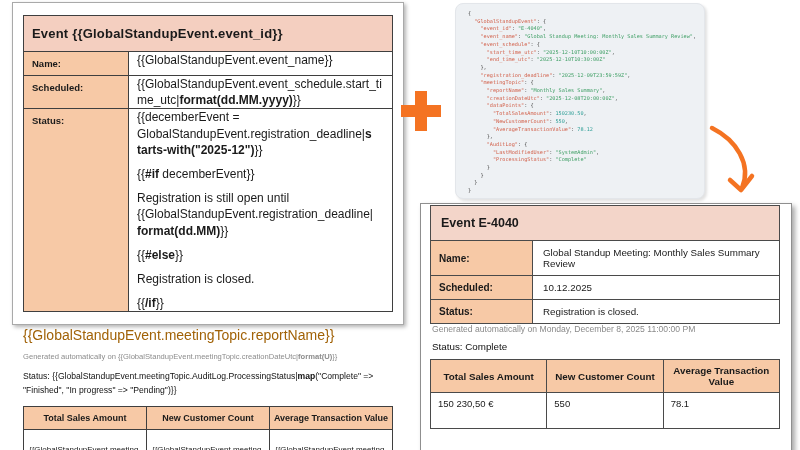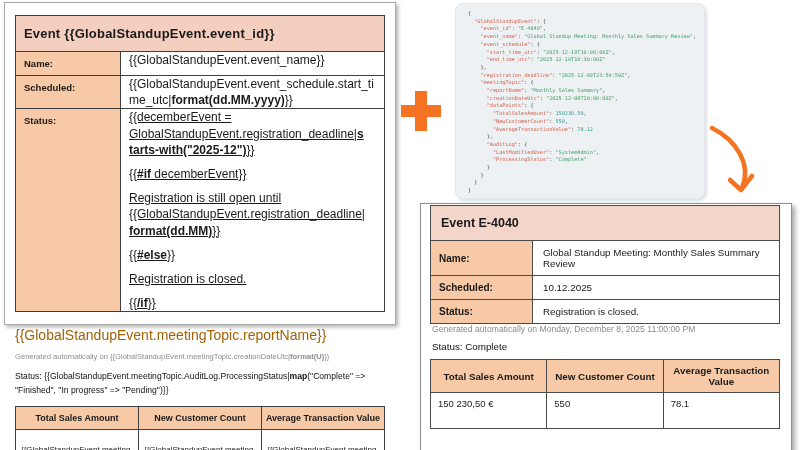--- a/index.html
+++ b/index.html
@@ -4,40 +4,40 @@
 <style>
   html,body{margin:0;padding:0;}
   body{
     width:800px;height:450px;position:relative;background:#ffffff;
     font-family:"Liberation Sans", sans-serif;color:#1a1a1a;overflow:hidden;
   }
   .doc{position:absolute;background:#fff;box-sizing:border-box;}
 
   
   .doc-left{
-    left:4px;top:2px;width:392px;height:323px;
+    left:12px;top:2px;width:392px;height:323px;
     border:1px solid #a9a9a9;
     box-shadow:2px 2px 4px rgba(0,0,0,.3);
     padding:12px 10px 0 10px;
   }
   table{border-collapse:collapse;width:100%;}
   .evt-table th,.evt-table td{border:1px solid #3f3f3f;}
   .tpl-evt .evt-head{
     background:#f4cfc0;text-align:left;font-size:13px;font-weight:700;
     padding:10px 8px;letter-spacing:.2px;
   }
   .tpl-evt .lbl{
     background:#f7c9a6;width:88px;font-weight:700;font-size:9.5px;
     padding:6px 8px;vertical-align:top;
   }
   .tpl-evt .val{
     font-size:12px;padding:0 8px;vertical-align:top;line-height:1.35;
     overflow-wrap:anywhere;
   }
-  .tpl-evt .val p{margin:0 11px 8px 0;text-decoration:underline;}
+  .tpl-evt .val p{margin:0 11px 8px 0;}
   .tpl-evt .val p:last-child{margin-bottom:0;}
   .report-heading{font-size:14px;font-weight:400;color:#a16207;margin:15px 0 9px 0;}
   .gen-line{font-size:7.6px;color:#8c8c8c;margin:0 0 9px 0;}
   .status-line{font-size:8.6px;color:#111;margin:0 0 9px 0;line-height:1.55;width:95%;}
   .data-table th,.data-table td{border:1px solid #3f3f3f;}
   .data-table th{
     background:#f7c9a6;font-size:9px;font-weight:700;text-align:center;padding:6px 3px;
   }
   .data-table td{
     font-size:8px;padding:14px 5px;vertical-align:top;line-height:1.4;

